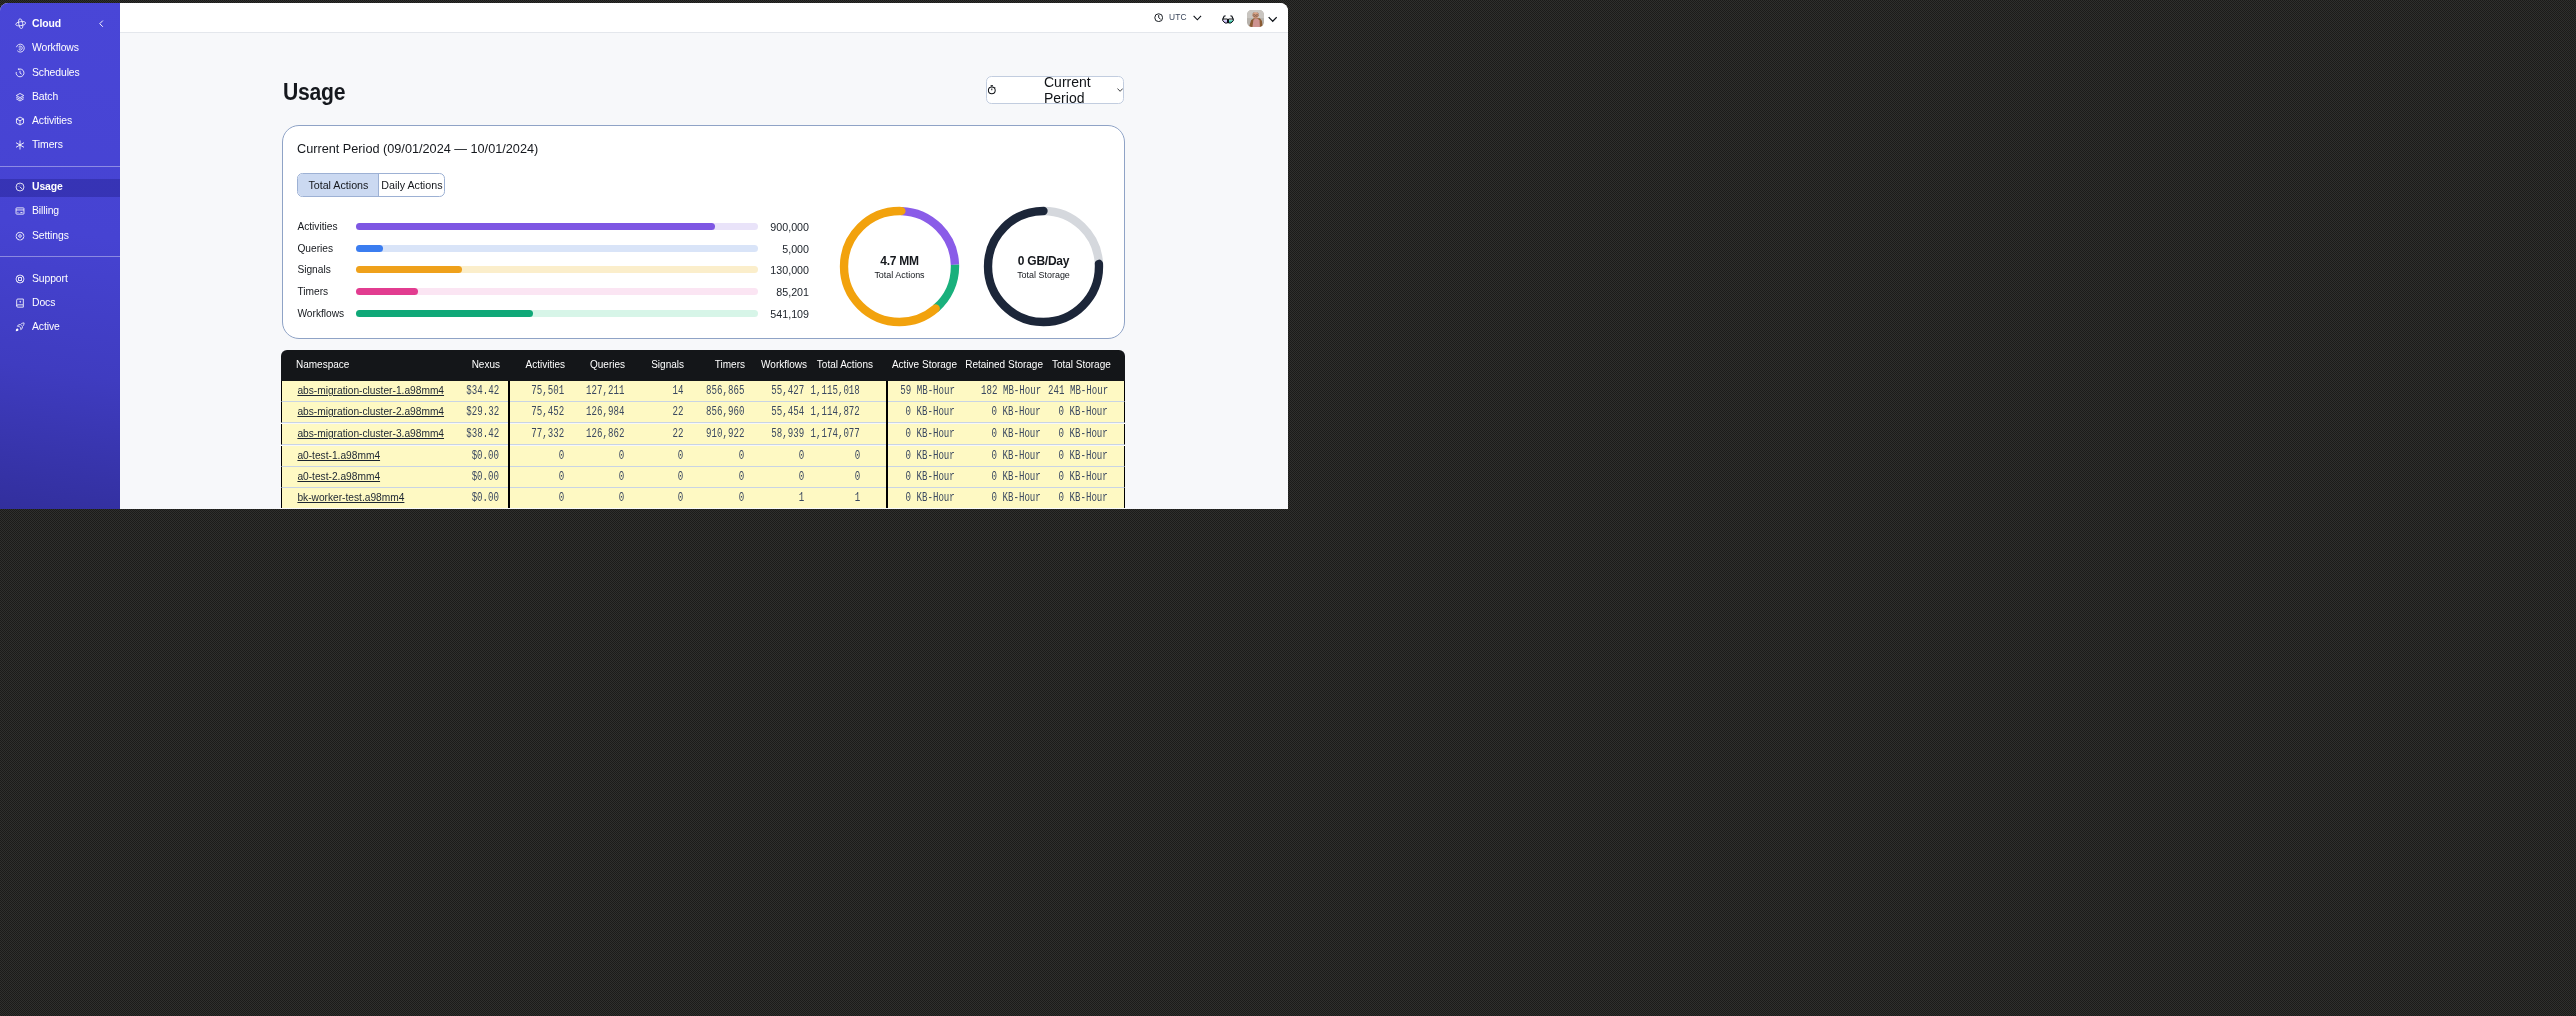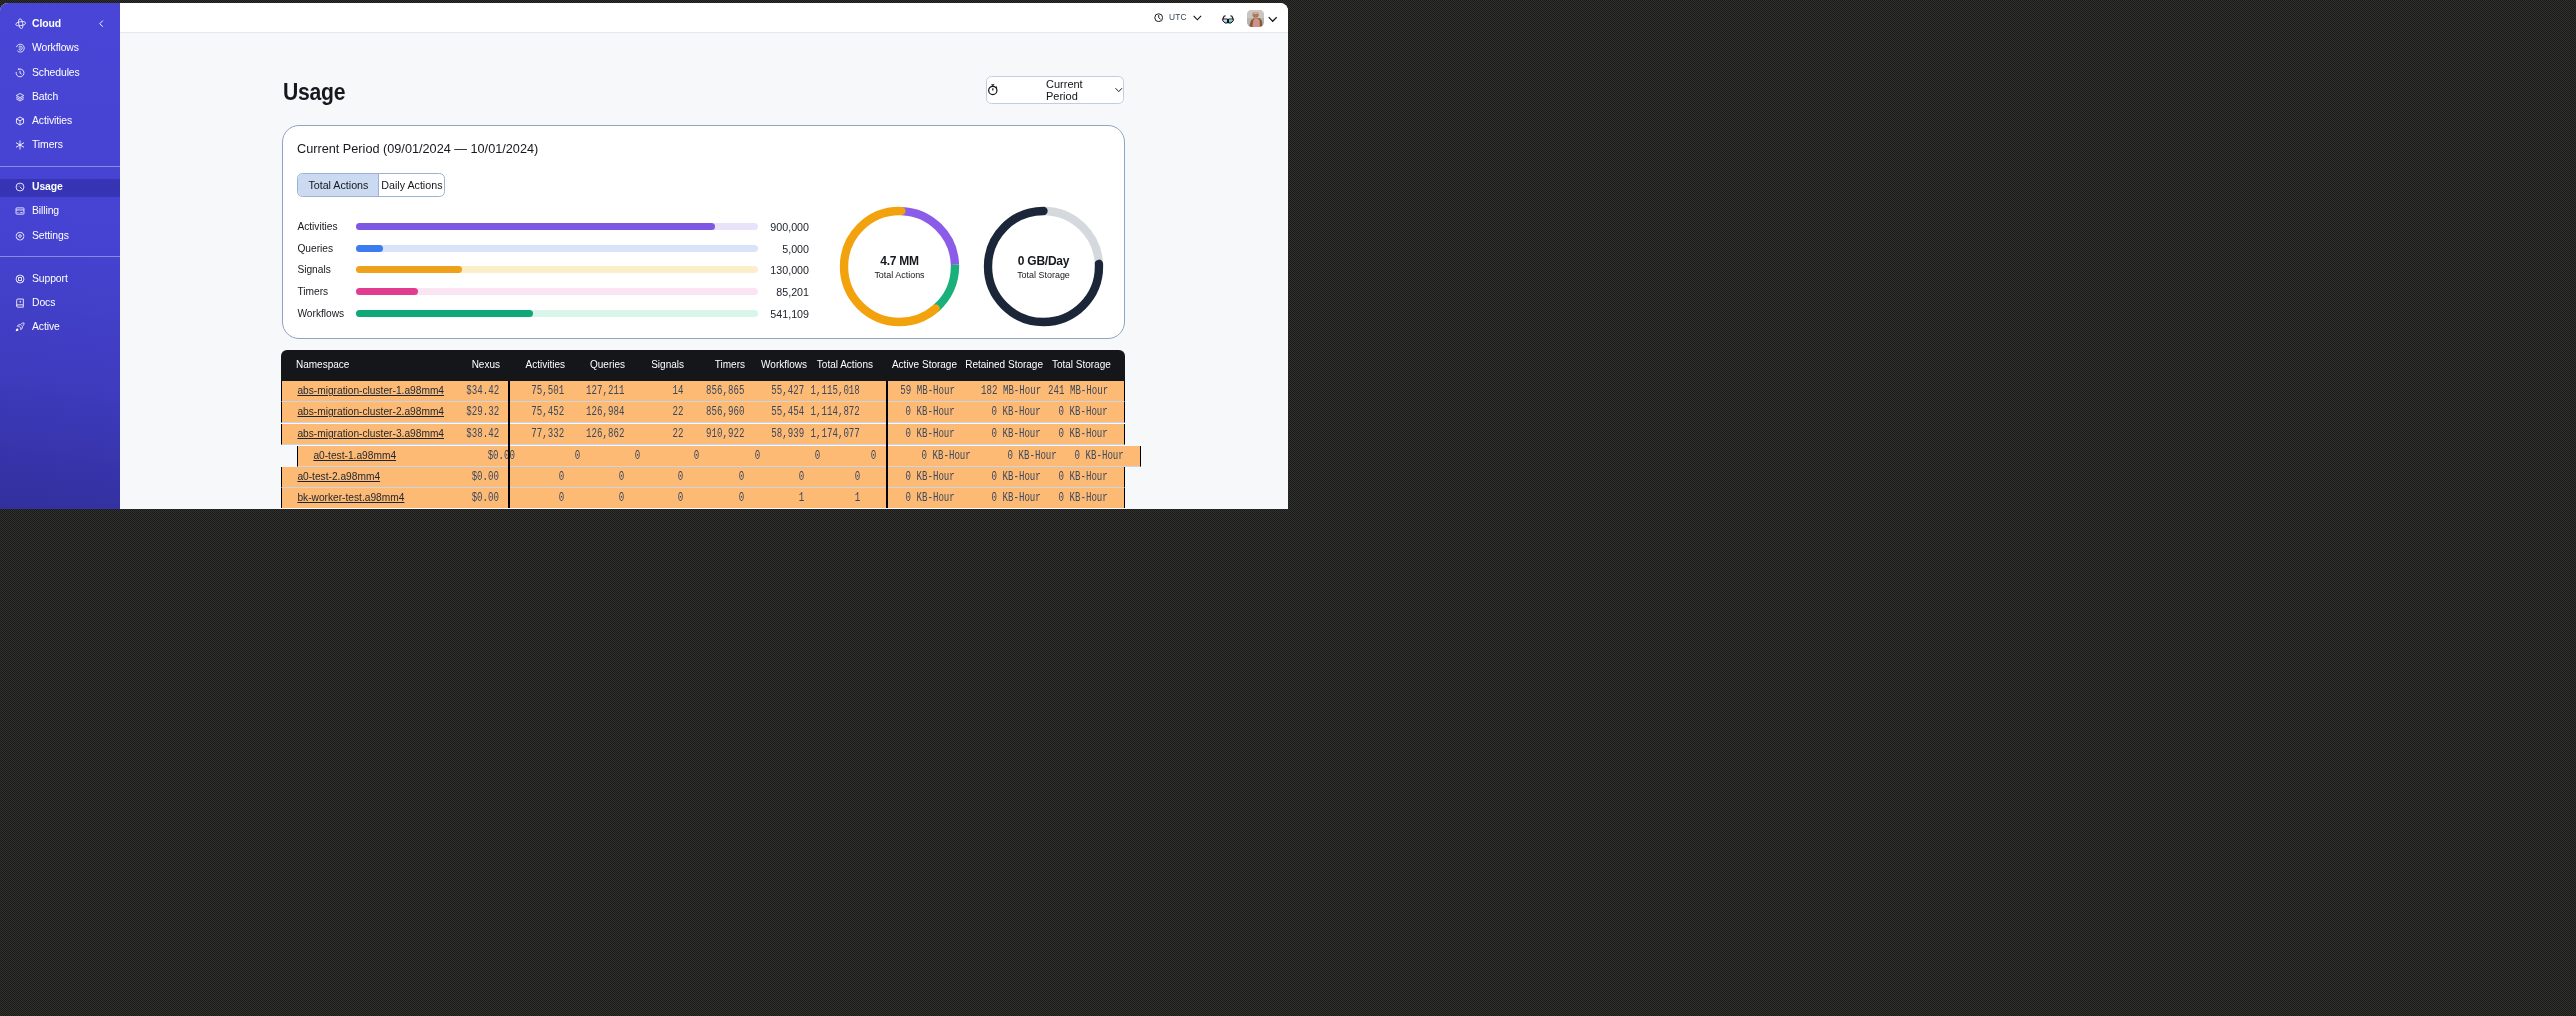--- a/index.html
+++ b/index.html
@@ -24,21 +24,21 @@
   #main { position:absolute; top:33px; left:120px; width:1168px; height:473px; background:#f7f8fa; }
   .abs { position:absolute; }
   
   .brow { position:absolute; left:0; width:841px; height:10px; }
   .blbl { position:absolute; left:14.4px; top:0; font-size:10.2px; color:#15181d; line-height:10px; }
   .btrack { position:absolute; left:73px; top:1.3px; width:402px; height:7.4px; border-radius:3.7px; }
   .bfill { position:absolute; left:0; top:0; height:7.4px; border-radius:3.7px; display:block; }
   .bval { position:absolute; right:315px; top:0; font-size:10.7px; color:#20262e; line-height:10px; }
   
   .hc { position:absolute; top:9.7px; font-size:10px; line-height:11.4px; }
-  .trow { position:absolute; left:0; width:844px; height:21.5px; border-bottom:0.7px solid #c9d4e4; background:#fdba74; border-left:1.7px solid #000; border-right:1.7px solid #000; }
+  .trow { position:absolute; left:0; width:844px; height:21.5px; border-bottom:0.7px solid #c9d4e4; background:#fef9c3; border-left:1.7px solid #000; border-right:1.7px solid #000; }
   .ns { position:absolute; left:15.4px; top:4.4px; font-size:10.2px; color:#1c2532; text-decoration:underline; }
   .n { position:absolute; top:3.4px; font-family:"Liberation Mono", monospace; font-size:12px; line-height:14px;
        color:#3a4860; transform:scaleX(0.76); transform-origin:100% 50%; }
 </style>
 </head>
 <body>
 <div id="stage">
   <div id="window">
     <div id="topbar">
       <svg class="abs" style="left:1034px; top:10px;" width="9.4" height="9.4" viewBox="0 0 24 24" fill="none" stroke="#0d1117" stroke-width="2.4">
@@ -74,21 +74,21 @@
     </div>
     <div id="main">
       <div class="abs" style="left:163px; top:43px; font-size:23px; font-weight:bold; color:#15181d; letter-spacing:-0.3px; transform:scaleX(0.92); transform-origin:0 50%;">Usage</div>
       <div class="abs" style="left:866px; top:40px; width:138px; height:28px; background:#fff; border:0.7px solid #c2cddf; border-radius:5.4px; display:flex; align-items:center; justify-content:center; gap:7.4px;">
         <svg width="13.4" height="13.4" viewBox="0 0 24 24" fill="none" stroke="#101317" stroke-width="2.5">
           <circle cx="12" cy="13.5" r="8.5"></circle>
           <path d="M12 9 L12 13.5"></path>
           <path d="M9 1.8 L15 1.8 M12 1.8 L12 4.5" stroke-width="2.2"></path>
           <path d="M18.5 5.5 L20.5 7.5" stroke-width="2.2"></path>
         </svg>
-        <span style="font-size:11px; color:#101317;padding-left:40px;">Current Period</span>
+        <span style="font-size:14px; color:#101317;padding-left:40px;">Current Period</span>
         <svg width="8.7" height="6" viewBox="0 0 14 9" fill="none" stroke="#101317" stroke-width="1.8">
             <path d="M1 1.2 L7 7.4 L13 1.2"></path>
           </svg>
       </div>
 
       <div class="abs" id="card" style="left:162px; top:89px; width:843px; height:214px; background:#fff; border:0.7px solid #8fa3c6; border-radius:17px;">
         <div class="abs" style="left:14px; top:16.4px; font-size:12.7px; color:#15181d;">Current Period (09/01/2024 — 10/01/2024)</div>
         <div class="abs" style="left:14.4px; top:47px; width:148px; height:24px; border:0.7px solid #9db1d4; border-radius:5.4px; background:#fff; display:flex; overflow:hidden;">
           <div style="width:81px; background:#cbd9f1; border-right:0.7px solid #9db1d4; display:flex; align-items:center; justify-content:center; font-size:10.7px; color:#14171c;">Total Actions</div>
           <div style="flex:1; display:flex; align-items:center; justify-content:center; font-size:10.7px; color:#14171c;">Daily Actions</div>
@@ -195,21 +195,21 @@
             <span class="n" style="right:560px;">77,332</span>
             <span class="n" style="right:500px;">126,862</span>
             <span class="n" style="right:441px;">22</span>
             <span class="n" style="right:380px;">910,922</span>
             <span class="n" style="right:320px;">58,939</span>
             <span class="n" style="right:264px;">1,174,077</span>
             <span class="n" style="right:169px;">0 KB-Hour</span>
             <span class="n" style="right:83px;">0 KB-Hour</span>
             <span class="n" style="right:16px;">0 KB-Hour</span>
         </div>
-        <div class="trow" style="top:96px;margin-left:16px;">
+        <div class="trow" style="top:96px;">
           <a class="ns">a0-test-1.a98mm4</a>
           <span class="n" style="right:625px;">$0.00</span>
             <span class="n" style="right:560px;">0</span>
             <span class="n" style="right:500px;">0</span>
             <span class="n" style="right:441px;">0</span>
             <span class="n" style="right:380px;">0</span>
             <span class="n" style="right:320px;">0</span>
             <span class="n" style="right:264px;">0</span>
             <span class="n" style="right:169px;">0 KB-Hour</span>
             <span class="n" style="right:83px;">0 KB-Hour</span>

